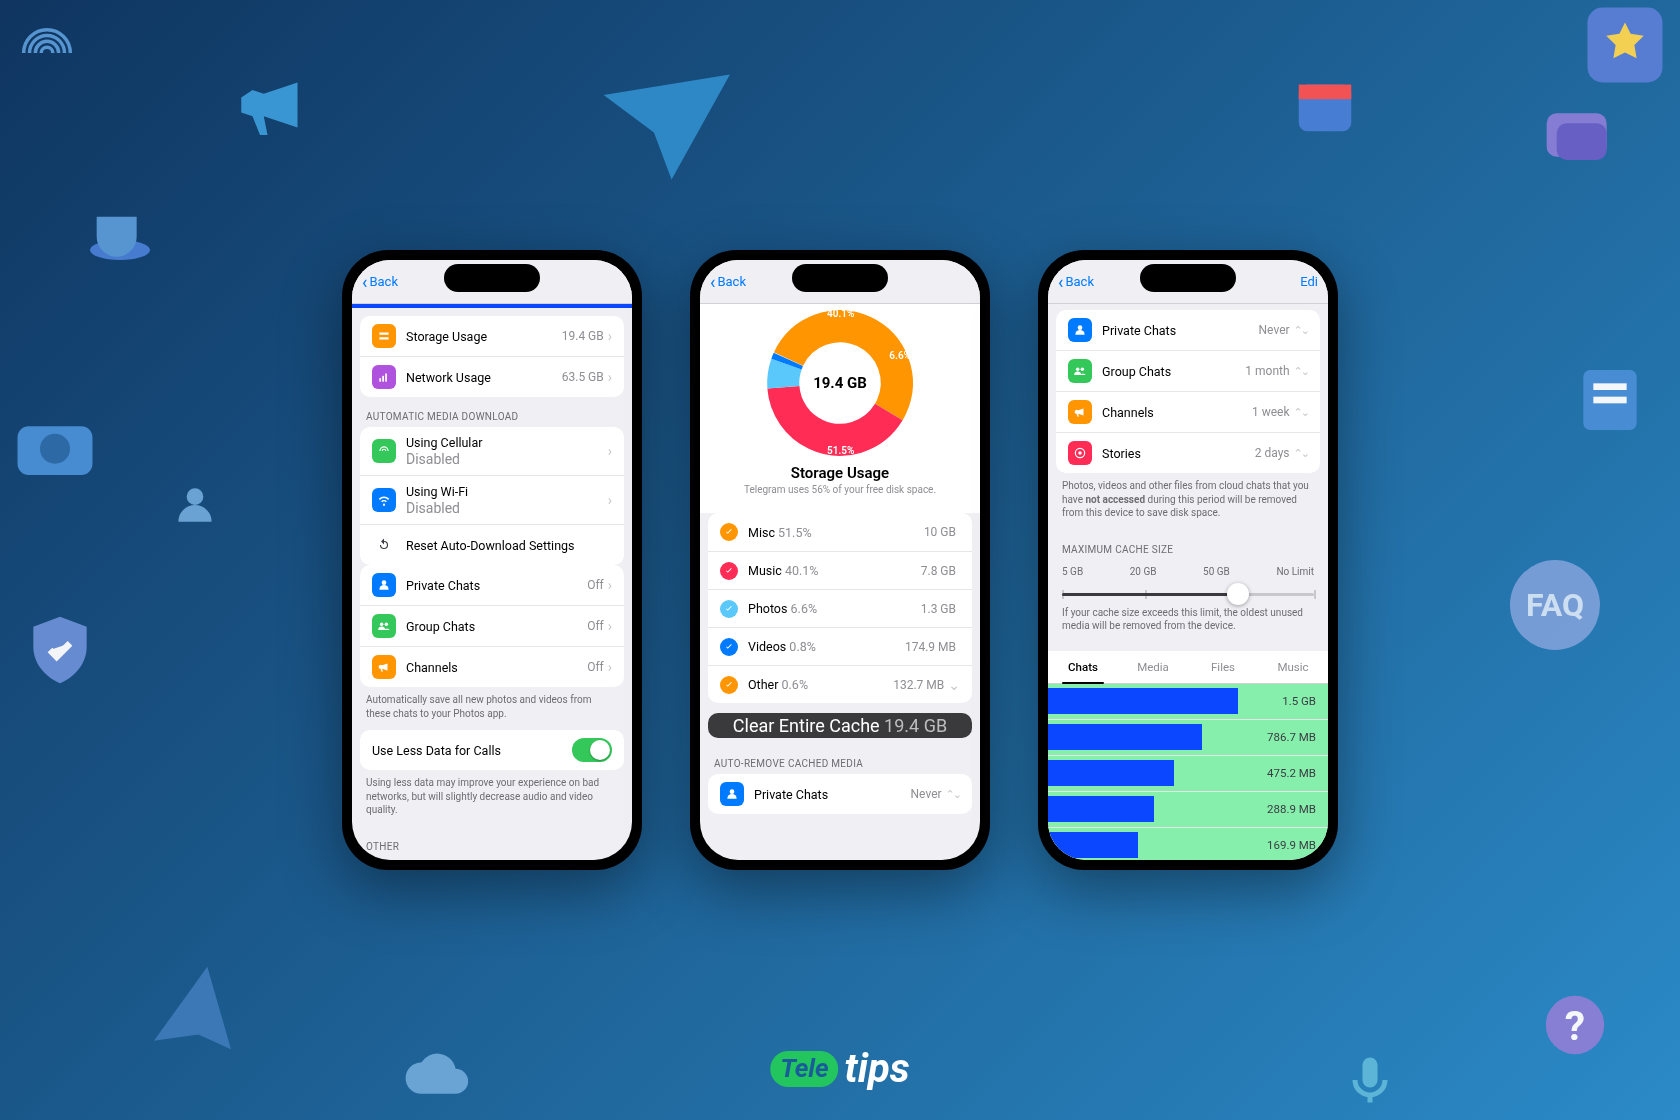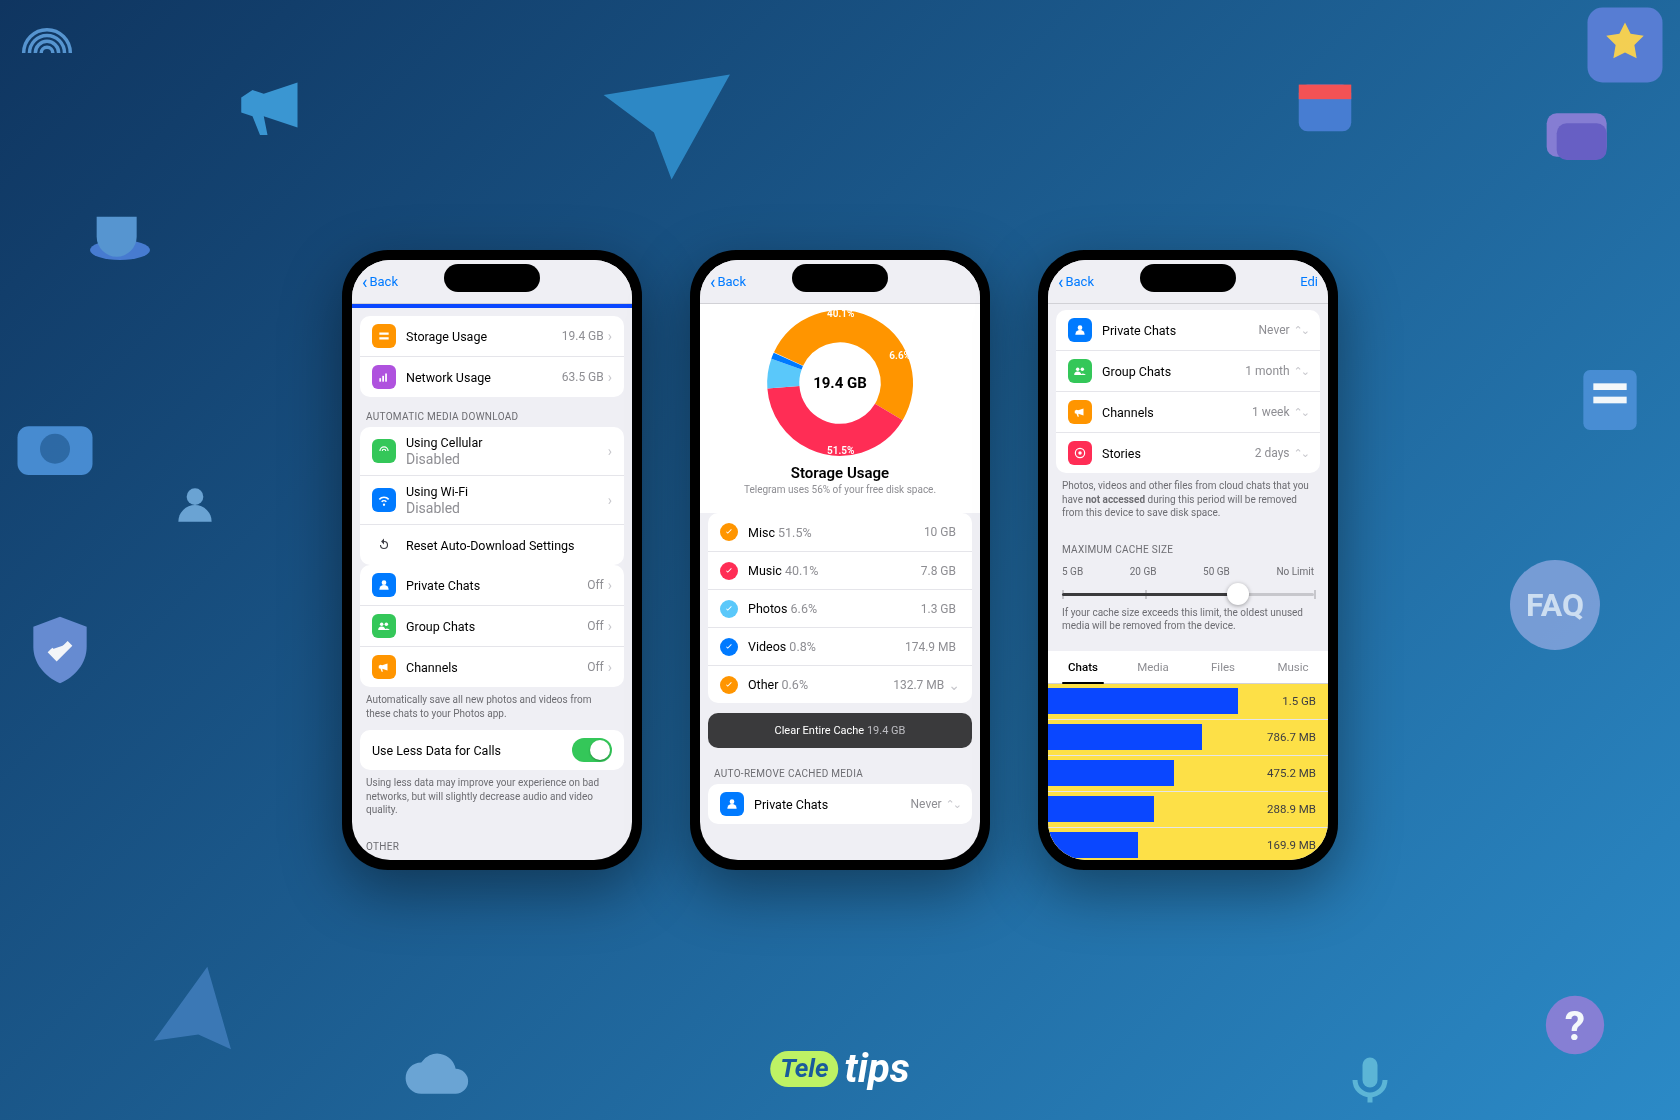--- a/index.html
+++ b/index.html
@@ -48,39 +48,39 @@
   
   .donut-wrap { text-align:center; padding:4px 0 8px; background:#fff; }
   .donut { width:150px; height:150px; margin:0 auto; position:relative; }
   .donut svg { transform:rotate(-155deg); }
   .donut .center { position:absolute; inset:0; display:flex; align-items:center; justify-content:center; font-weight:700; font-size:15px; }
   .donut .lbl { position:absolute; font-size:10px; color:#fff; font-weight:600; }
   .ptitle { font-size:15px; font-weight:600; margin-top:6px; }
   .psub { font-size:10px; color:#8e8e93; margin-top:2px; padding-bottom:10px; }
   .check { width:18px; height:18px; border-radius:50%; margin-right:10px; flex:0 0 18px; display:flex; align-items:center; justify-content:center; }
   .check svg { width:10px; height:10px; fill:#fff; }
-  .clear-btn { margin:10px 8px 6px; background:#3a3a3c; color:#fff; text-align:center; padding:11px; border-radius:10px; font-size:11px; }
+  .clear-btn { margin:10px 8px 6px; background:#3a3a3c; color:#fff; text-align:center; padding:2px; border-radius:10px; font-size:18px; }
   .clear-btn .amt { color:#bdbdc2; }
   
   .slider-wrap { padding:6px 14px 0; }
   .slider-labels { display:flex; justify-content:space-between; font-size:10px; color:#6d6d72; margin-bottom:16px; }
   .slider-track { height:3px; background:#c7c7cc; border-radius:2px; position:relative; margin-bottom:4px; }
   .slider-track .fill { position:absolute; left:0; top:0; bottom:0; background:#3a3a3c; border-radius:2px; }
   .slider-track .knob { position:absolute; top:50%; transform:translate(-50%,-50%); width:22px; height:22px; background:#fff; border-radius:50%; box-shadow:0 1px 4px rgba(0,0,0,.35); }
   .slider-track .tick { position:absolute; top:-3px; width:2px; height:9px; background:#c7c7cc; }
   .tabs { display:flex; border-bottom:0.5px solid #d1d1d6; background:#fff; margin-top:8px; }
   .tab { flex:1; text-align:center; font-size:11.5px; color:#8e8e93; padding:9px 0; position:relative; }
   .tab.active { color:#000; font-weight:500; }
   .tab.active:after { content:""; position:absolute; left:20%; right:20%; bottom:-1px; height:2px; background:#000; border-radius:1px; }
-  .barlist { background:#fde047; }
+  .barlist { background:#86efac; }
   .barrow { display:flex; align-items:center; height:36px; border-bottom:0.5px solid #e5e5ea; }
   .barrow .bar { height:26px; background:#0a47ff; border-radius:0; }
   .barrow .val { margin-left:auto; padding-right:12px; font-size:11.5px; color:#3c3c43; }
   .logo { position:absolute; bottom:28px; left:50%; transform:translateX(-50%); color:#fff; font-size:40px; font-weight:700; font-style:italic; display:flex; align-items:center; gap:6px; }
-  .logo .bubble { background:#bef264; color:#1a5b9b; border-radius:18px; padding:2px 10px 4px; font-size:26px; }
+  .logo .bubble { background:#22c55e; color:#1a5b9b; border-radius:18px; padding:2px 10px 4px; font-size:26px; }
 </style>
 </head>
 <body>
 
 <svg class="bg-icon" style="top:18px;left:12px;width:70px;height:70px" viewBox="0 0 24 24">
     <path fill="none" stroke="#5a9ad6" stroke-width="1.2" d="M4 12a8 8 0 0116 0M6 12a6 6 0 0112 0M8 12a4 4 0 018 0M10 12a2 2 0 014 0"></path>
   </svg>
 <svg class="bg-icon" style="top:60px;left:230px;width:90px;height:90px" viewBox="0 0 24 24">
     <path fill="#3d9bd8" d="M3 10v4l3 1 2 5h2l-1-5 9 3V6l-9 3-3-1z"></path>
   </svg>

